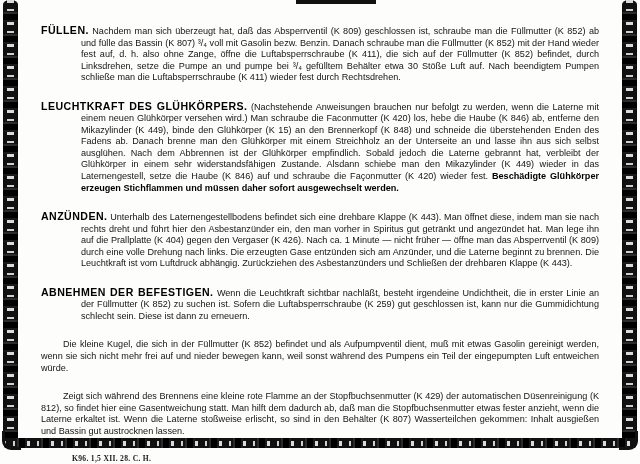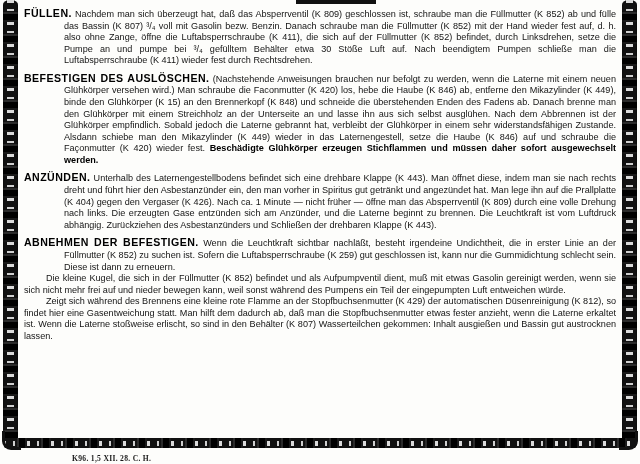--- a/index.html
+++ b/index.html
@@ -65,21 +65,21 @@
   }
 
   
   .content{
     position:absolute;left:24px;right:24px;top:8px;
     font-size:9.1px;line-height:11.55px;
     text-align:justify;
     color:#141414;
   }
   .sec{margin-bottom:6.2px;}
-  .sec p{margin:0;}
+  .sec p{margin:17px;}
   .hang{
     padding-left:40px;
     text-indent:-40px;
   }
   .indent{text-indent:22px;}
   .head{
     font-weight:bold;
     font-size:10.6px;
     letter-spacing:.45px;
     color:#000;
@@ -105,21 +105,21 @@
   <div class="corner br"></div>
 
   <div class="content">
 
     <div class="sec">
       <p class="hang"><span class="head">FÜLLEN.</span>
         <span>Nachdem man sich überzeugt hat, daß das Absperrventil (K 809) geschlossen ist, schraube man die Füllmutter (K 852) ab und fülle das Bassin (K 807) ³/₄ voll mit Gasolin bezw. Benzin. Danach schraube man die Füllmutter (K 852) mit der Hand wieder fest auf, d. h. also ohne Zange, öffne die Luftabsperrschraube (K 411), die sich auf der Füllmutter (K 852) befindet, durch Linksdrehen, setze die Pumpe an und pumpe bei ³/₄ gefülltem Behälter etwa 30 Stöße Luft auf. Nach beendigtem Pumpen schließe man die Luftabsperrschraube (K 411) wieder fest durch Rechtsdrehen.</span></p>
     </div>
 
     <div class="sec">
-      <p class="hang"><span class="head">BEFESTIGEN DES AUSLÖSCHEN.</span>
+      <p class="hang"><span class="head">LEUCHTKRAFT DES GLÜHKÖRPERS.</span>
         <span>(Nachstehende Anweisungen brauchen nur befolgt zu werden, wenn die Laterne mit einem neuen Glühkörper versehen wird.) Man schraube die Faconmutter (K 420) los, hebe die Haube (K 846) ab, entferne den Mikazylinder (K 449), binde den Glühkörper (K 15) an den Brennerkopf (K 848) und schneide die überstehenden Enden des Fadens ab. Danach brenne man den Glühkörper mit einem Streichholz an der Unterseite an und lasse ihn aus sich selbst ausglühen. Nach dem Abbrennen ist der Glühkörper empfindlich. Sobald jedoch die Laterne gebrannt hat, verbleibt der Glühkörper in einem sehr widerstandsfähigen Zustande. Alsdann schiebe man den Mikazylinder (K 449) wieder in das Laternengestell, setze die Haube (K 846) auf und schraube die Façonmutter (K 420) wieder fest.</span>
         <b>Beschädigte Glühkörper erzeugen Stichflammen und müssen daher sofort ausgewechselt werden.</b></p>
     </div>
 
     <div class="sec">
       <p class="hang"><span class="head">ANZÜNDEN.</span>
         <span>Unterhalb des Laternengestellbodens befindet sich eine drehbare Klappe (K 443). Man öffnet diese, indem man sie nach rechts dreht und führt hier den Asbestanzünder ein, den man vorher in Spiritus gut getränkt und angezündet hat. Man lege ihn auf die Prallplatte (K 404) gegen den Vergaser (K 426). Nach ca. 1 Minute — nicht früher — öffne man das Absperrventil (K 809) durch eine volle Drehung nach links. Die erzeugten Gase entzünden sich am Anzünder, und die Laterne beginnt zu brennen. Die Leuchtkraft ist vom Luftdruck abhängig. Zurückziehen des Asbestanzünders und Schließen der drehbaren Klappe (K 443).</span></p>
     </div>
 
 

